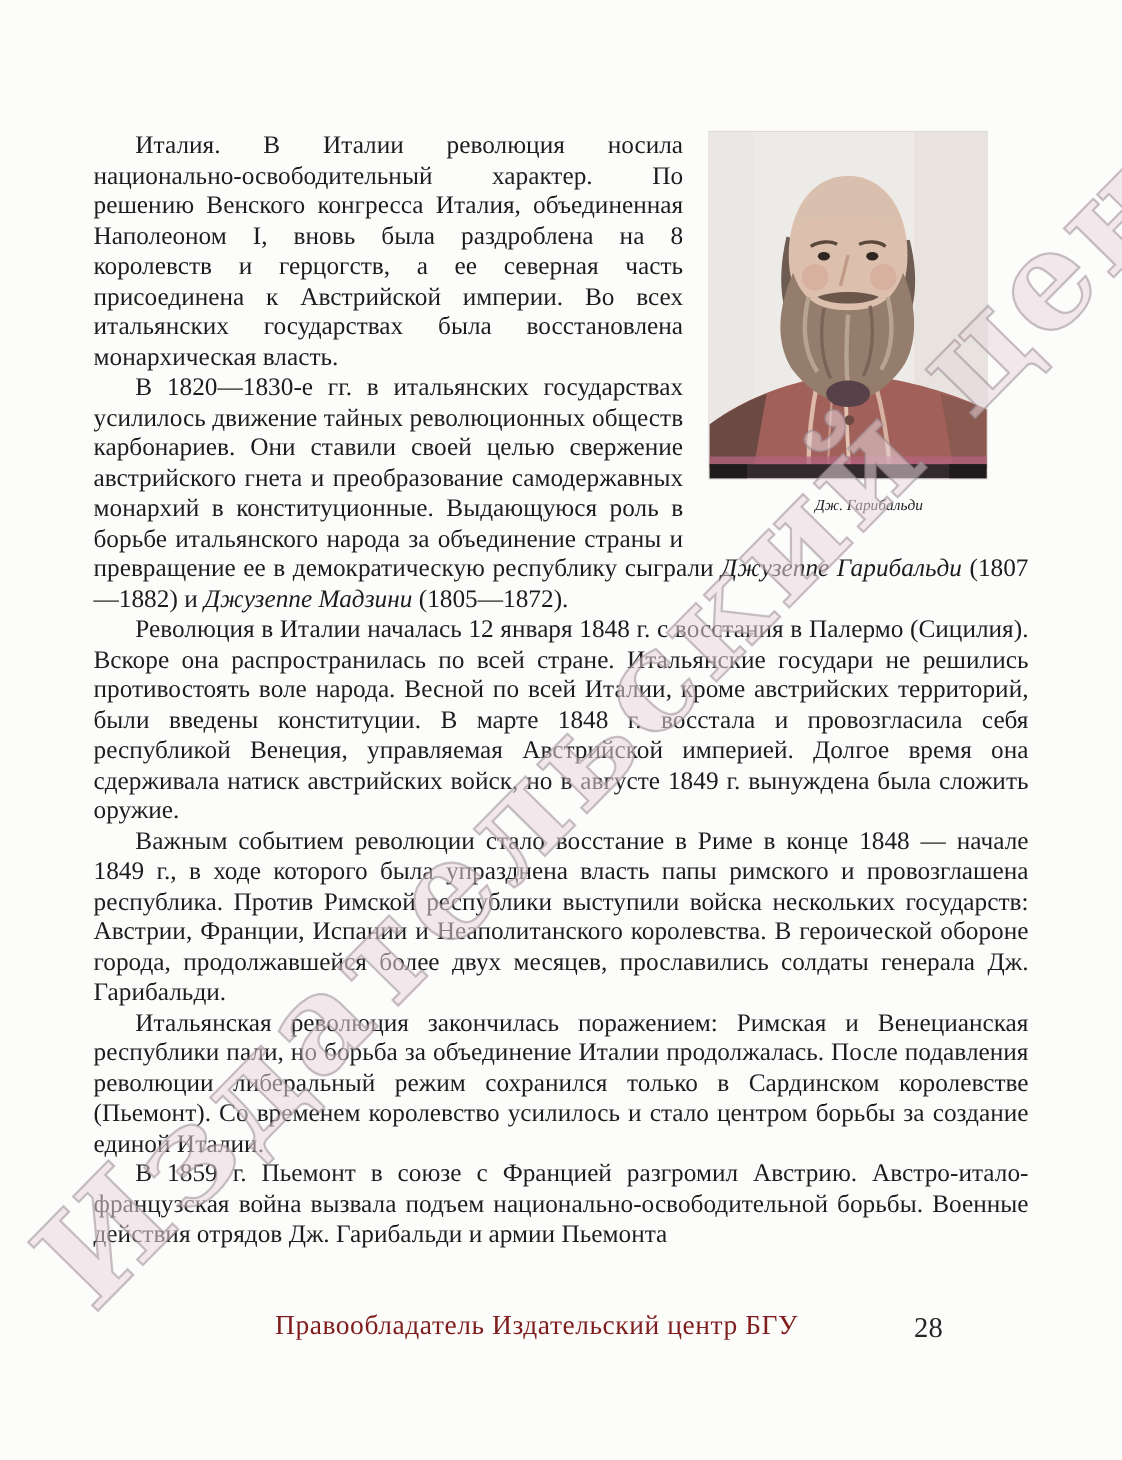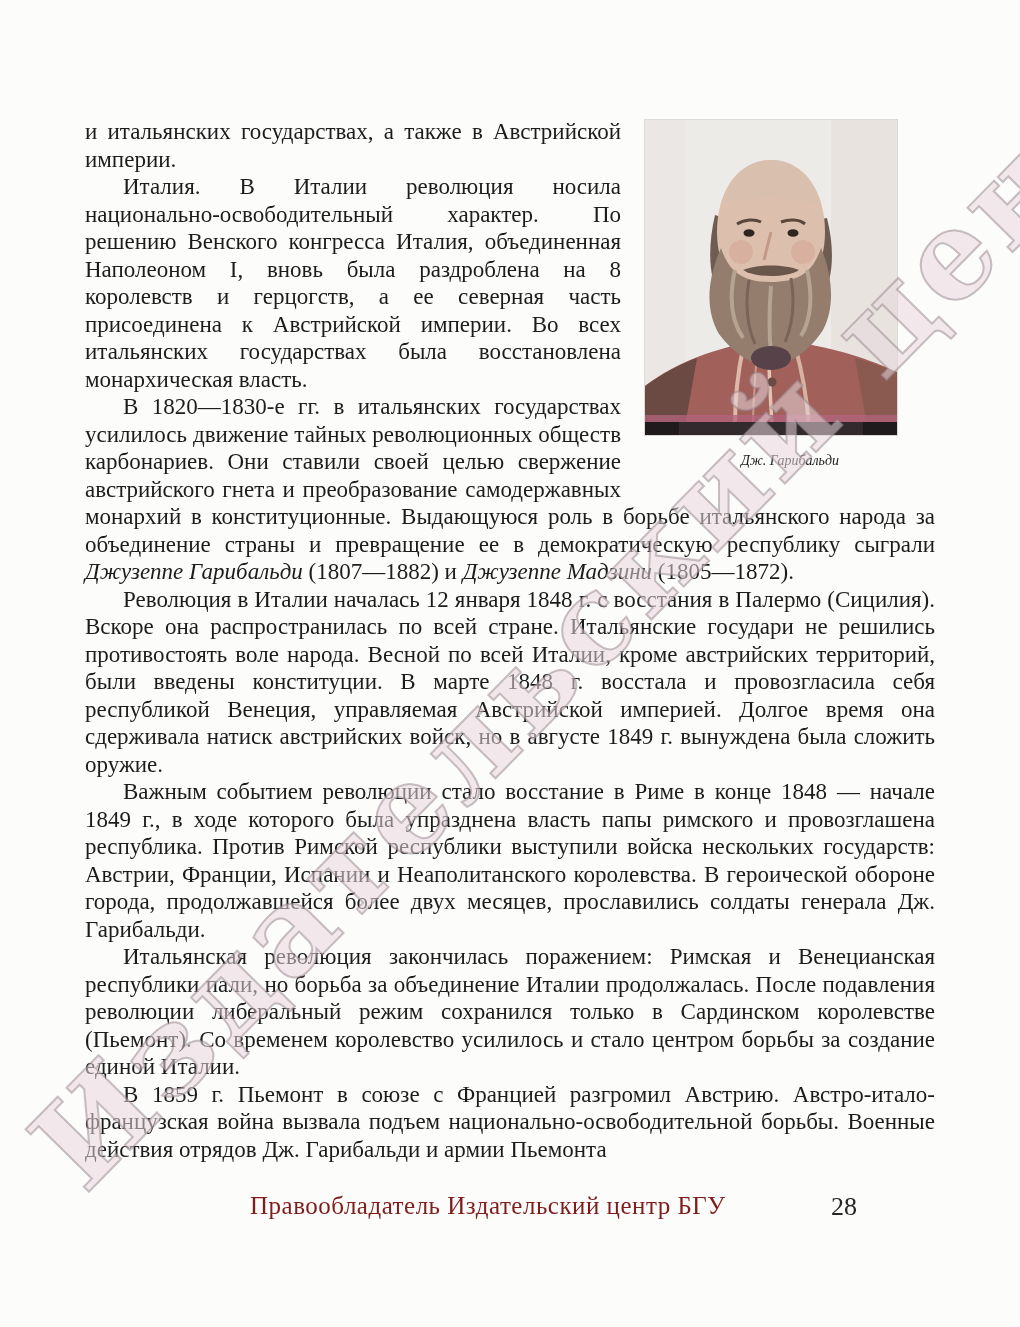--- a/index.html
+++ b/index.html
@@ -129,21 +129,20 @@
 
         <rect x="0" y="295" width="252" height="8" fill="#b3637f" opacity="0.75"></rect>
         <rect x="0" y="302" width="252" height="13" fill="#332a2e"></rect>
         <rect x="0" y="302" width="34" height="13" fill="#1f1a1c"></rect>
         <rect x="218" y="302" width="34" height="13" fill="#1f1a1c"></rect>
       </svg>
       <div class="caption">Дж. Гарибальди</div>
     </aside>
 
     <div>
-        <p class="para"><span class="run-normal">и итальянских государствах, а также в Австрийской империи.</span></p>
         <p class="para indent"><span class="run-italic">Италия.</span><span class="run-normal"> В Италии революция носила национально-освободительный характер. По решению Венского конгресса Италия, объединенная Наполеоном I, вновь была раздроблена на 8 королевств и герцогств, а ее северная часть присоединена к Австрийской империи. Во всех итальянских государствах была восстановлена монархическая власть.</span></p>
         <p class="para indent"><span class="run-normal">В 1820—1830-е гг. в итальянских государствах усилилось движение тайных революционных обществ </span><span class="run-italic">карбонариев</span><span class="run-normal">. Они ставили своей целью свержение австрийского гнета и преобразование самодержавных монархий в конституционные. Выдающуюся роль в борьбе итальянского народа за объединение страны и превращение ее в демократическую республику сыграли </span><span class="run-bolditalic">Джузеппе Гарибальди</span><span class="run-normal"> (1807—1882) и </span><span class="run-bolditalic">Джузеппе Мадзини</span><span class="run-normal"> (1805—1872).</span></p>
         <p class="para indent"><span class="run-normal">Революция в Италии началась 12 января 1848 г. с восстания в Палермо (Сицилия). Вскоре она распространилась по всей стране. Итальянские государи не решились противостоять воле народа. Весной по всей Италии, кроме австрийских территорий, были введены конституции. В марте 1848 г. восстала и провозгласила себя республикой Венеция, управляемая Австрийской империей. Долгое время она сдерживала натиск австрийских войск, но в августе 1849 г. вынуждена была сложить оружие.</span></p>
         <p class="para indent"><span class="run-normal">Важным событием революции стало восстание в Риме в конце 1848 — начале 1849 г., в ходе которого была упразднена власть папы римского и провозглашена республика. Против Римской республики выступили войска нескольких государств: Австрии, Франции, Испании и Неаполитанского королевства. В героической обороне города, продолжавшейся более двух месяцев, прославились солдаты генерала Дж. Гарибальди.</span></p>
         <p class="para indent"><span class="run-normal">Итальянская революция закончилась поражением: Римская и Венецианская республики пали, но борьба за объединение Италии продолжалась. После подавления революции либеральный режим сохранился только в Сардинском королевстве (Пьемонт). Со временем королевство усилилось и стало центром борьбы за создание единой Италии.</span></p>
         <p class="para indent"><span class="run-normal">В 1859 г. Пьемонт в союзе с Францией разгромил Австрию. Австро-итало-французская война вызвала подъем национально-освободительной борьбы. Военные действия отрядов Дж. Гарибальди и армии Пьемонта</span></p>
       </div>
 
   </main>
 

